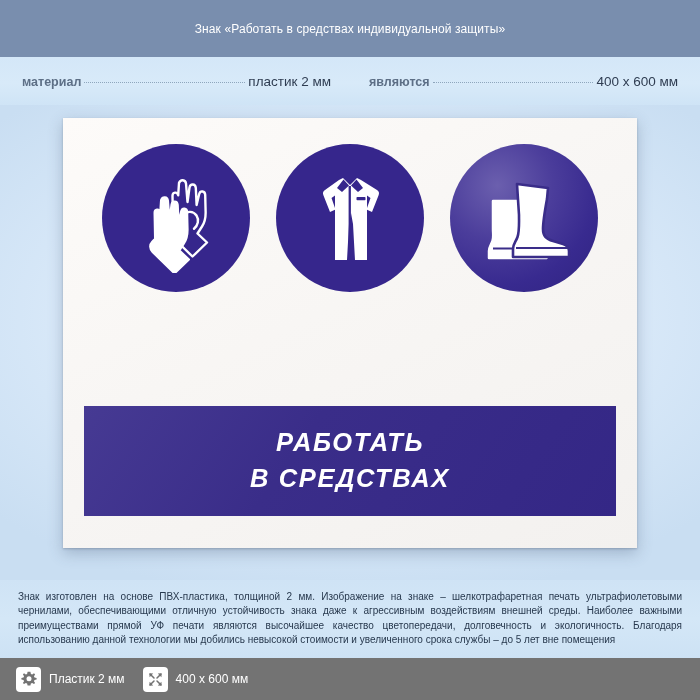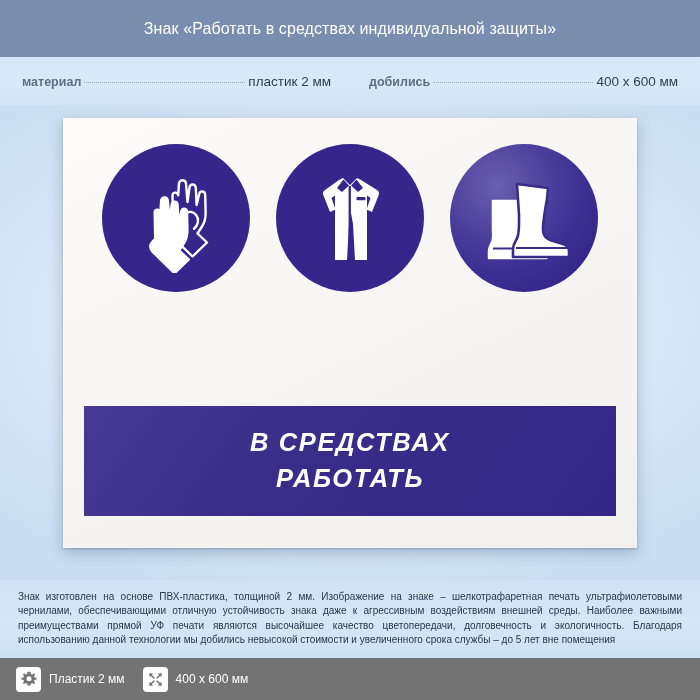--- a/index.html
+++ b/index.html
@@ -27,21 +27,21 @@
     height: 57px;
     flex: 0 0 57px;
     background: #798eae;
     display: flex;
     align-items: center;
     justify-content: center;
     box-sizing: border-box;
   }
   .header-title {
     color: #ffffff;
-    font-size: 16px;
+    font-size: 12px;
     font-weight: 400;
     letter-spacing: 0.1px;
     white-space: nowrap;
     text-align: center;
   }
 
   
   .spec-bar {
     height: 48px;
     flex: 0 0 48px;
@@ -199,21 +199,21 @@
     <div class="header-title">Знак «Работать в средствах индивидуальной защиты»</div>
   </div>
 
   <div class="spec-bar">
     <div class="spec-item">
       <span class="spec-label">материал</span>
       <span class="spec-leader"></span>
       <span class="spec-value">пластик 2 мм</span>
     </div>
     <div class="spec-item">
-      <span class="spec-label">добились</span>
+      <span class="spec-label">являются</span>
       <span class="spec-leader"></span>
       <span class="spec-value">400 x 600 мм</span>
     </div>
   </div>
 
   <div class="main">
     <div class="sign-card">
 
       <div class="pictos">
 
@@ -263,22 +263,22 @@
             <path d="M48 21 L79 25 L78 36 C76 47 74 58 74 66 C74 73 77 76 84 78
                      L94 81 C98.5 82.5 100 84.5 100 88 L100 94 L44 94 L44 86
                      C44 81 47 78.5 48.5 74 C50.5 68 50 60 50 52 Z" fill="#ffffff" stroke="#3a2d89" stroke-width="2.6" stroke-linejoin="round"></path>
             <path d="M47 85 L99.5 85" stroke="#3a2d89" stroke-width="2.2" fill="none"></path>
           </svg>
         </div>
 
       </div>
 
       <div class="banner">
+        <div class="banner-line">РАБОТАТЬ</div>
         <div class="banner-line">В СРЕДСТВАХ</div>
-        <div class="banner-line">РАБОТАТЬ</div>
       </div>
 
     </div>
   </div>
 
   <div class="description">
     <p>Знак изготовлен на основе ПВХ-пластика, толщиной 2 мм. Изображение на знаке – шелкотрафаретная печать ультрафиолетовыми чернилами, обеспечивающими отличную устойчивость знака даже к агрессивным воздействиям внешней среды. Наиболее важными преимуществами прямой УФ печати являются высочайшее качество цветопередачи, долговечность и экологичность. Благодаря использованию данной технологии мы добились невысокой стоимости и увеличенного срока службы – до 5 лет вне помещения</p>
   </div>
 
   <div class="footer">

